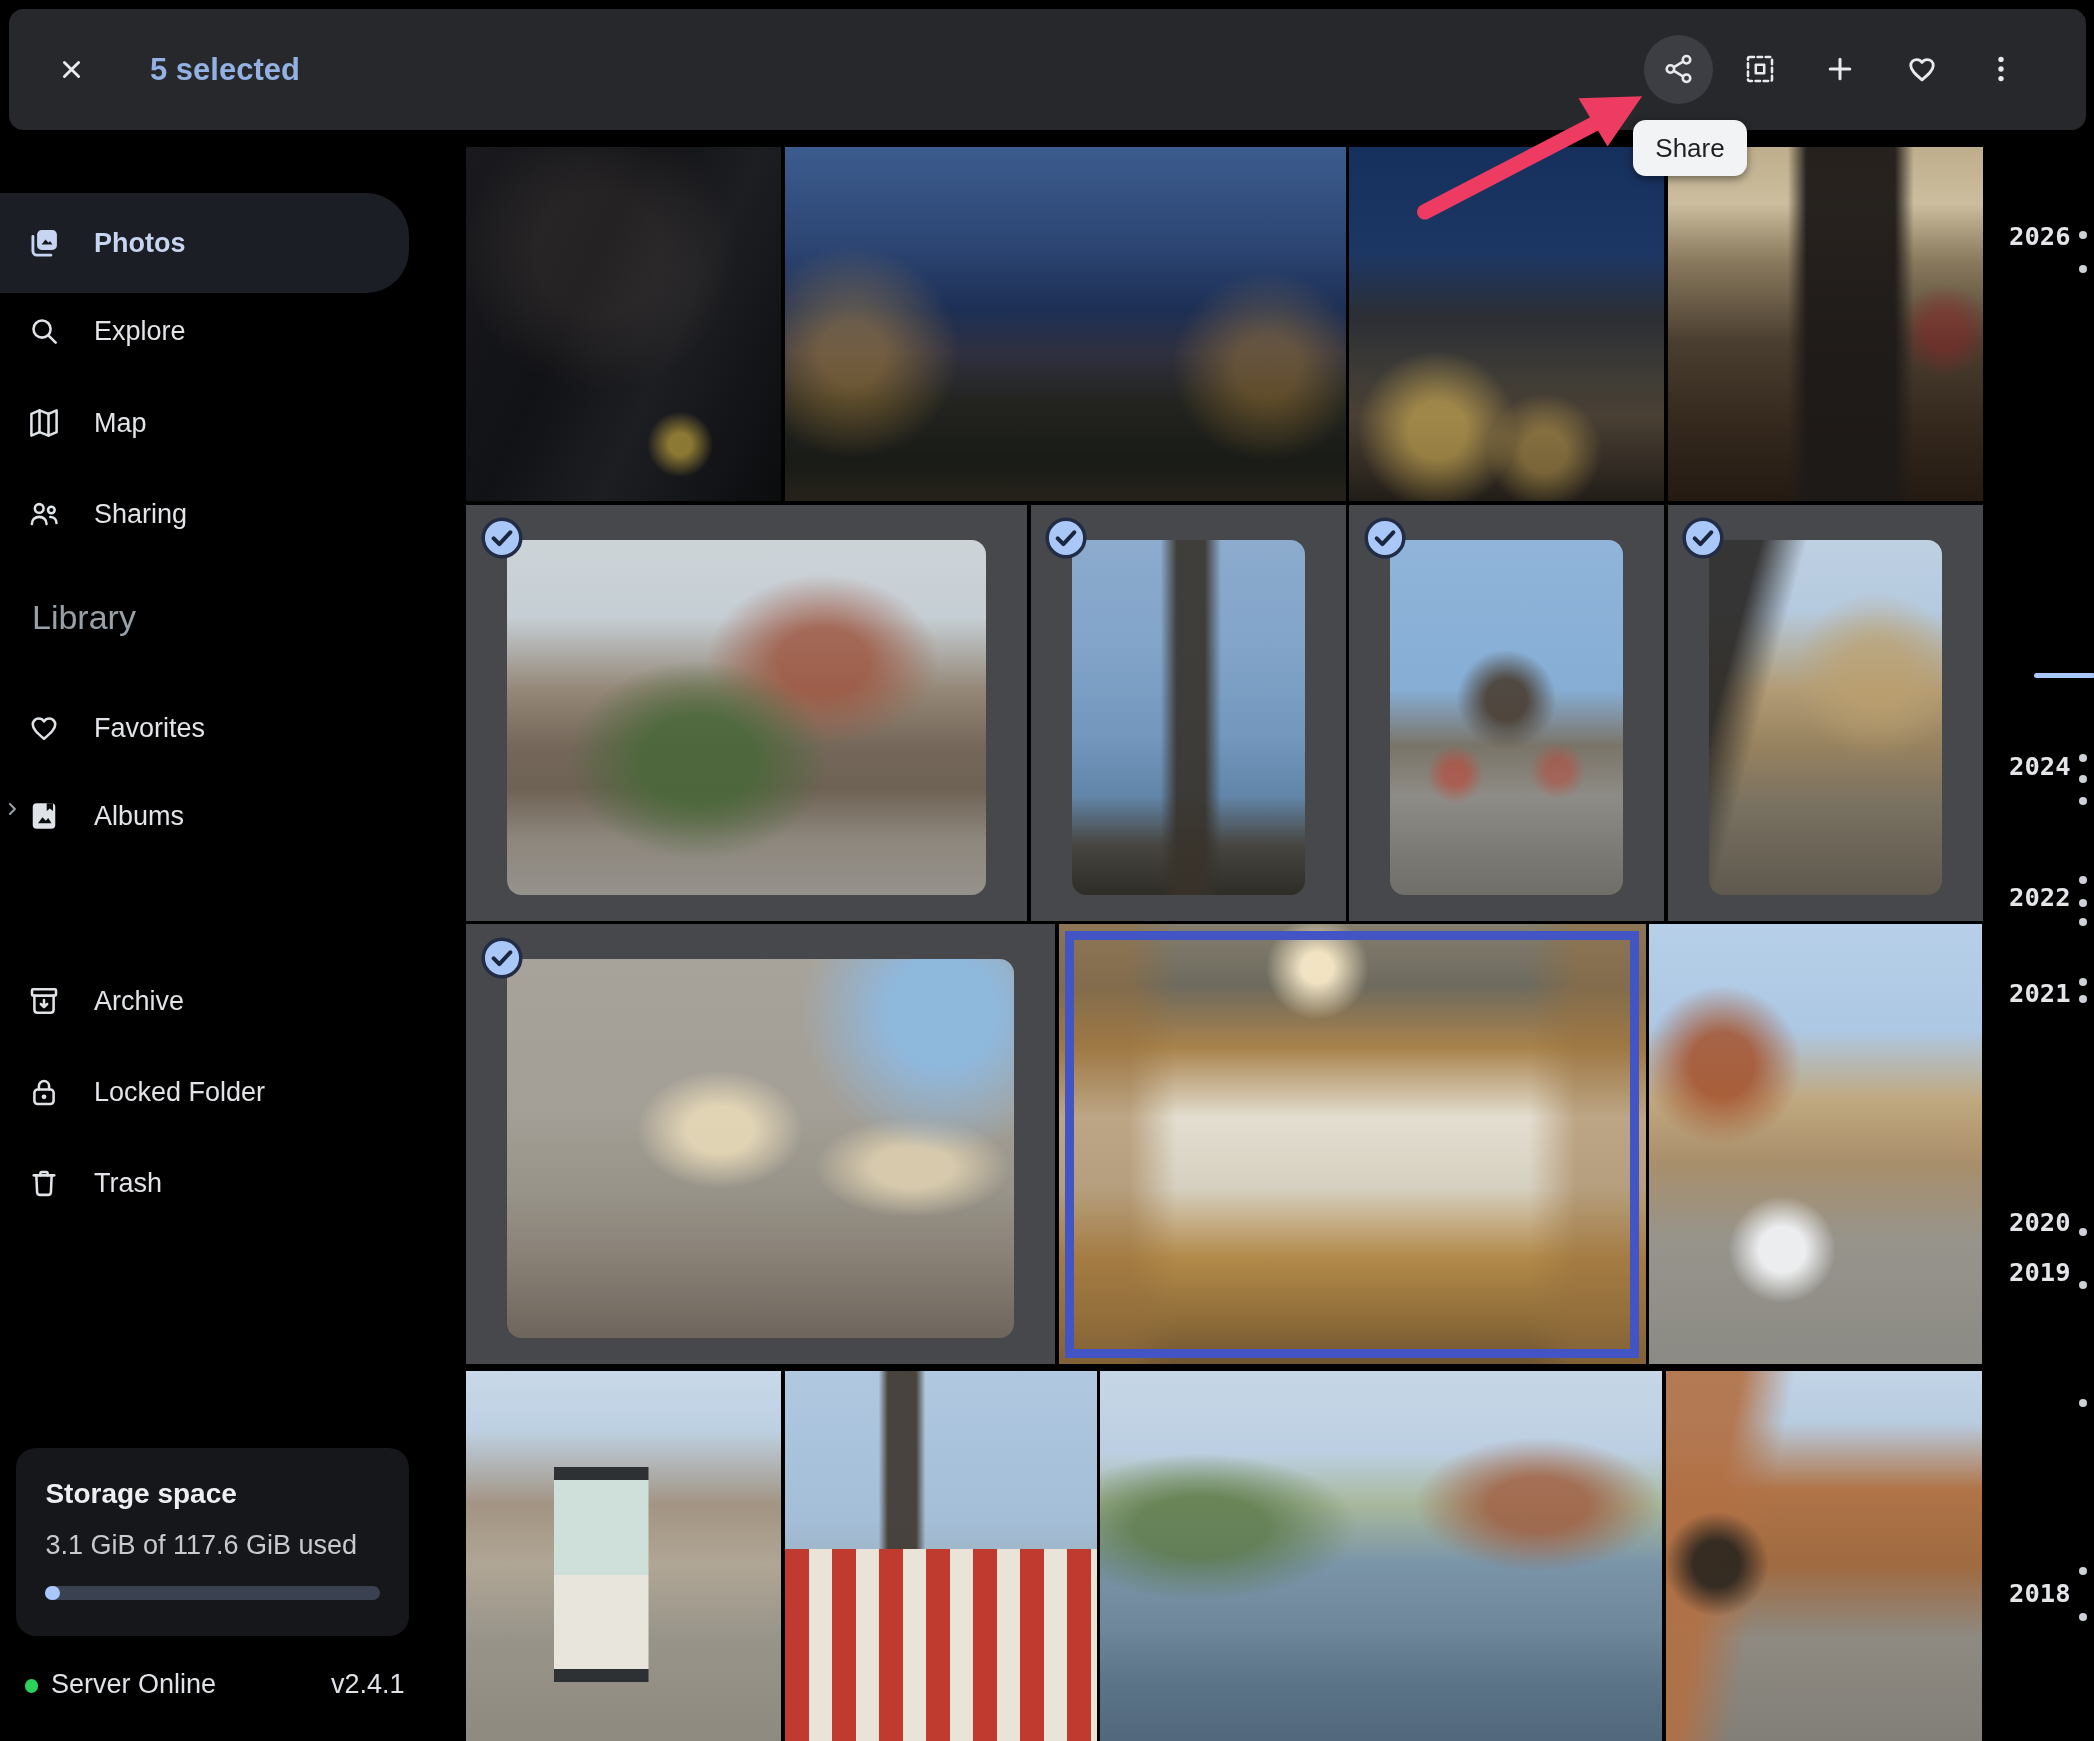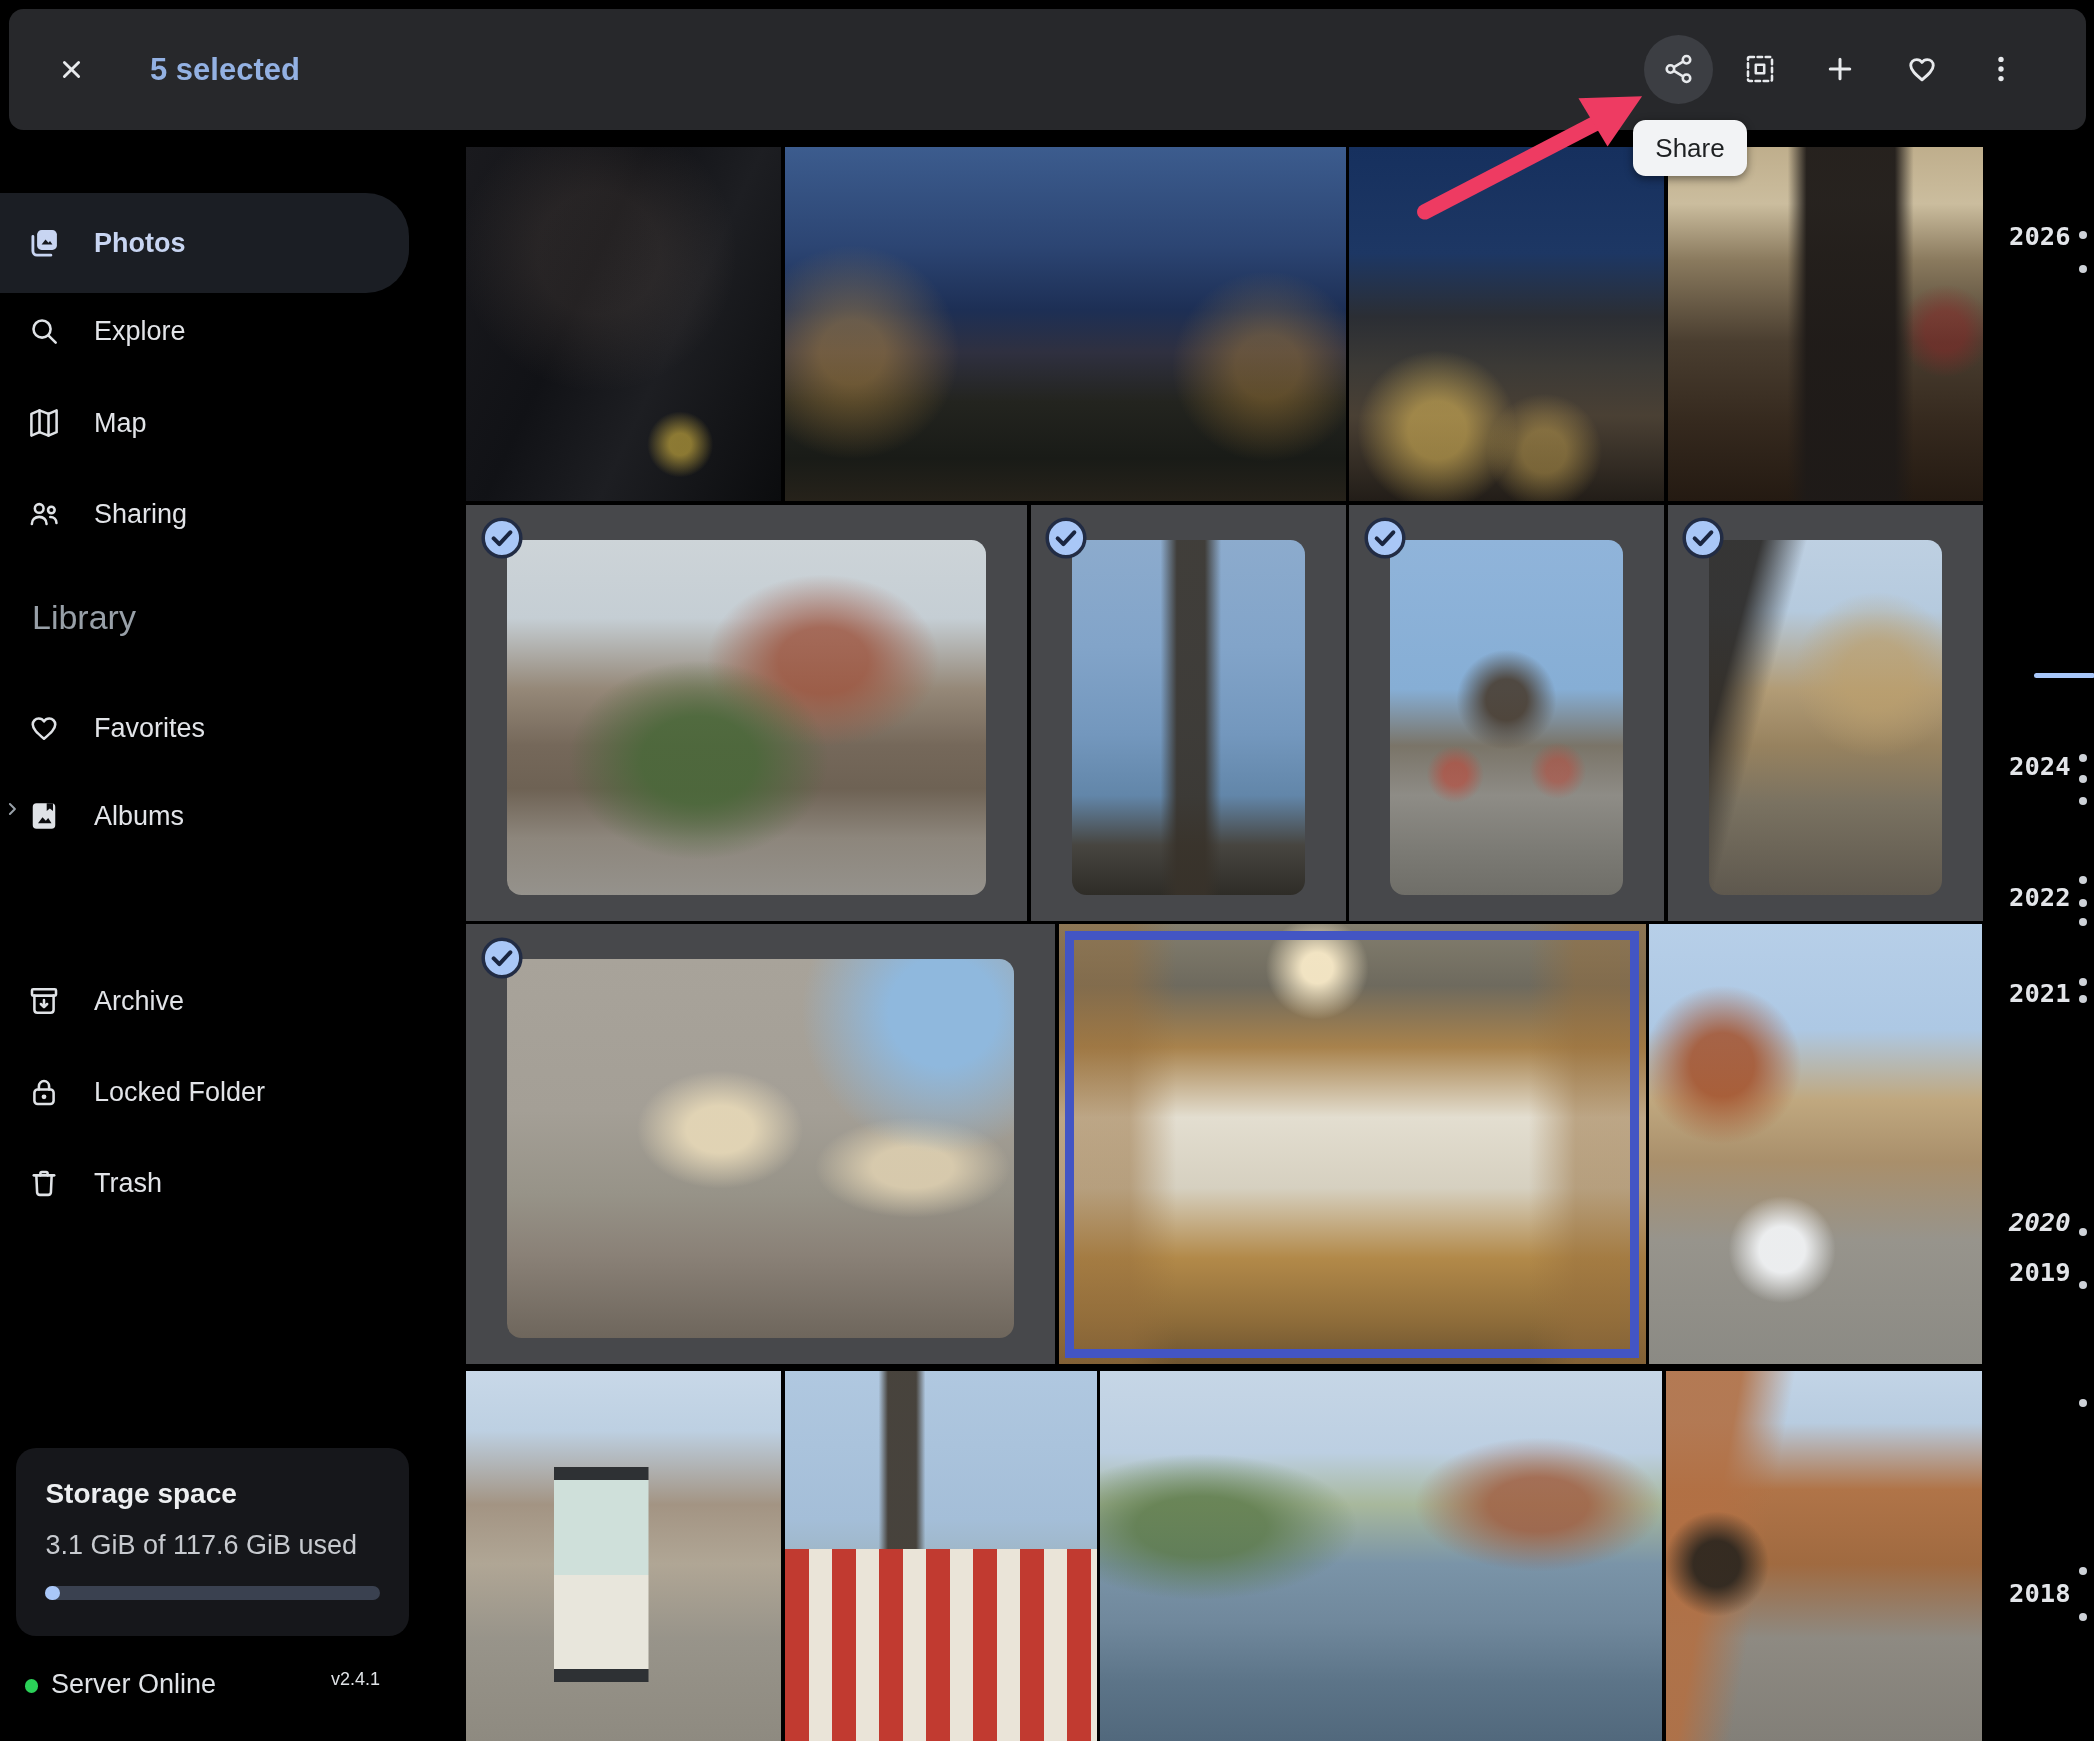--- a/index.html
+++ b/index.html
@@ -55,21 +55,21 @@
     background:var(--card-bg)}
   .storage-title{position:absolute;left:29px;top:30px;font-size:28px;font-weight:700;color:#edeff1}
   .storage-usage{position:absolute;left:29px;top:82px;font-size:27px;color:#c7cacf}
   .progress-track{position:absolute;left:29px;top:138px;width:335px;height:13.6px;border-radius:7.3px;
     background:var(--progress-track)}
   .progress-fill{position:absolute;left:0;top:0;height:13.6px;width:4.2%;min-width:14.5px;border-radius:7.3px;
     background:var(--progress-fill)}
   .server-row{position:absolute;left:0;top:1662px;width:418px;height:47px}
   .server-dot{position:absolute;left:24.5px;top:17.3px;width:13.6px;height:13.6px;border-radius:50%;background:var(--server-green)}
   .server-status{position:absolute;left:51px;top:7.3px;font-size:27px;color:#dfe2e6}
-  .server-version{position:absolute;left:331px;top:7.3px;font-size:18px;color:#dfe2e6}
+  .server-version{position:absolute;left:331px;top:7.3px;font-size:27px;color:#dfe2e6}
 
   
   .grid{position:absolute;left:466px;top:147px;width:1516px;z-index:1}
   .grid-row{display:flex;gap:3.6px}
   .cell{position:relative;height:100%;flex:0 0 auto;background:#0a0a0a;cursor:pointer}
   .photo{position:absolute;inset:0;background:#222}
   .cell.selected{background:var(--selected-cell-bg)}
   .cell.selected .photo{inset:35px 41px 26px;border-radius:14.5px}
   .cell.focused::after{content:"";position:absolute;inset:6.4px;border:9px solid var(--focus-border);pointer-events:none}
   .check{position:absolute;left:14.5px;top:12.7px;width:42px;height:42px;z-index:2;cursor:pointer}
@@ -365,21 +365,21 @@
         <div class="photo r4p4"></div>
       </div>
     </div>
   </main>
 
 <aside class="timeline">
     <span class="year" style="top: 224px;">2026</span>
     <span class="year" style="top: 754px; text-align: right;">2024</span>
     <span class="year" style="top: 885px;">2022</span>
     <span class="year" style="top: 981px;">2021</span>
-    <span class="year" style="top: 1210px; font-style: italic;">2020</span>
+    <span class="year" style="top: 1210px;">2020</span>
     <span class="year" style="top: 1260px;">2019</span>
     <span class="year" style="top: 1581px;">2018</span>
     <div class="tdot" style="top: 231px;"></div>
     <div class="tdot" style="top: 265px;"></div>
     <div class="tdot" style="top: 754px;"></div>
     <div class="tdot" style="top: 775px;"></div>
     <div class="tdot" style="top: 797px;"></div>
     <div class="tdot" style="top: 876px;"></div>
     <div class="tdot" style="top: 899px;"></div>
     <div class="tdot" style="top: 918px;"></div>

